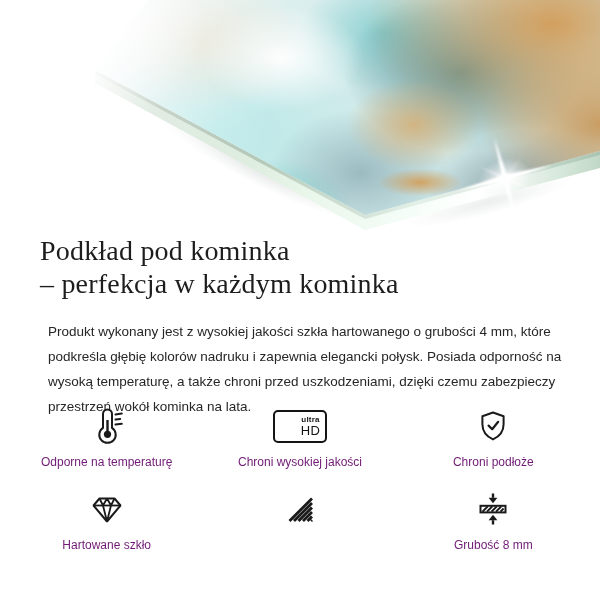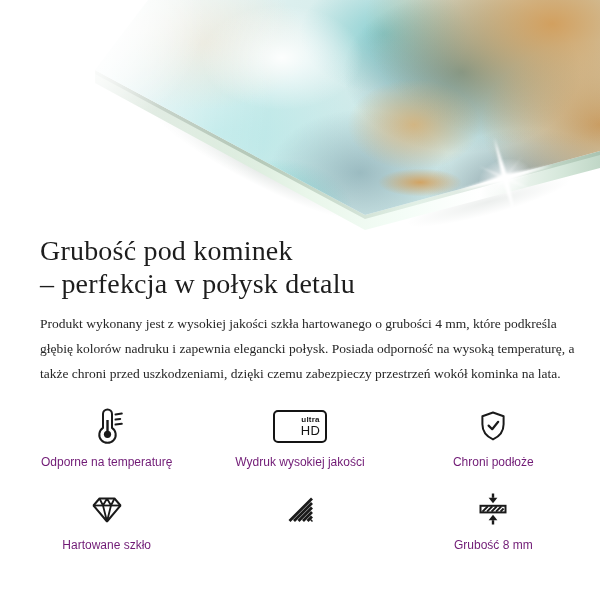--- a/index.html
+++ b/index.html
@@ -86,25 +86,25 @@
       <polygon points="6,50 55,46.6 104,50 55,53.4" fill="#ffffff"></polygon>
       <polygon points="55,8 57.8,50 55,93 52.2,50" fill="#ffffff"></polygon>
       <polygon points="33,32 55.5,48.5 78,68 54,51.5" fill="#ffffff" opacity="0.55"></polygon>
       <polygon points="78,33 55.5,48.5 32,67 54,51.5" fill="#ffffff" opacity="0.45"></polygon>
       <circle cx="55" cy="50" r="4" fill="#ffffff"></circle>
     </g>
   </svg>
 </div>
 
 <h1 class="heading" style="margin:0;">
-  <span>Grubość pod kominek</span><br>
-  <span>– perfekcja w połysk detalu</span>
+  <span>Podkład pod kominka</span><br>
+  <span>– perfekcja w każdym kominka</span>
 </h1>
 
-<p class="desc" style="margin:0;font-family:Liberation Serif, serif;">Produkt wykonany jest z wysokiej jakości szkła hartowanego o grubości 4 mm, które podkreśla głębię kolorów nadruku i zapewnia elegancki połysk. Posiada odporność na wysoką temperaturę, a także chroni przed uszkodzeniami, dzięki czemu zabezpieczy przestrzeń wokół kominka na lata.</p>
+<p class="desc" style="margin:8px;">Produkt wykonany jest z wysokiej jakości szkła hartowanego o grubości 4 mm, które podkreśla głębię kolorów nadruku i zapewnia elegancki połysk. Posiada odporność na wysoką temperaturę, a także chroni przed uszkodzeniami, dzięki czemu zabezpieczy przestrzeń wokół kominka na lata.</p>
 
 <div class="features">
 
   <div class="cell">
     <div class="icon-wrap">
       <svg class="ico" width="36" height="38" viewBox="0 0 36 38">
         <path d="M14 20.8 V7 a4.5 4.5 0 0 1 9 0 v13.8 a8.2 8.2 0 1 1 -9 0 Z" stroke-width="2"></path>
         <line x1="18.5" y1="13" x2="18.5" y2="24" stroke-width="2.4"></line>
         <circle cx="18.5" cy="27.3" r="3.6" fill="#1a1a1a" stroke="none"></circle>
         <path d="M26.5 7.4 L32.8 6.6 M26.5 12.5 L31.2 11.9 M26.5 17.6 L32.8 16.8" stroke-width="2" stroke-linecap="round"></path>
@@ -113,21 +113,21 @@
     <div class="label">Odporne na temperaturę</div>
   </div>
 
   <div class="cell">
     <div class="icon-wrap">
       <div class="uhd">
         <span class="t1">ultra</span>
         <span class="t2">HD</span>
       </div>
     </div>
-    <div class="label">Wydruk wysokiej jakości</div>
+    <div class="label">Chroni wysokiej jakości</div>
   </div>
 
   <div class="cell">
     <div class="icon-wrap">
       <svg class="ico" width="34" height="34" viewBox="0 0 34 34">
         <path d="M17 3.5 L27.6 7.2 V15.2 C27.6 22.4 23.4 27.4 17 30.4 C10.6 27.4 6.4 22.4 6.4 15.2 V7.2 Z" stroke-width="2" stroke-linejoin="round"></path>
         <path d="M12.6 16.6 L16.2 20.2 L22.2 12.8" stroke-width="2.2" stroke-linecap="round" stroke-linejoin="round"></path>
       </svg>
     </div>
     <div class="label">Chroni podłoże</div>

